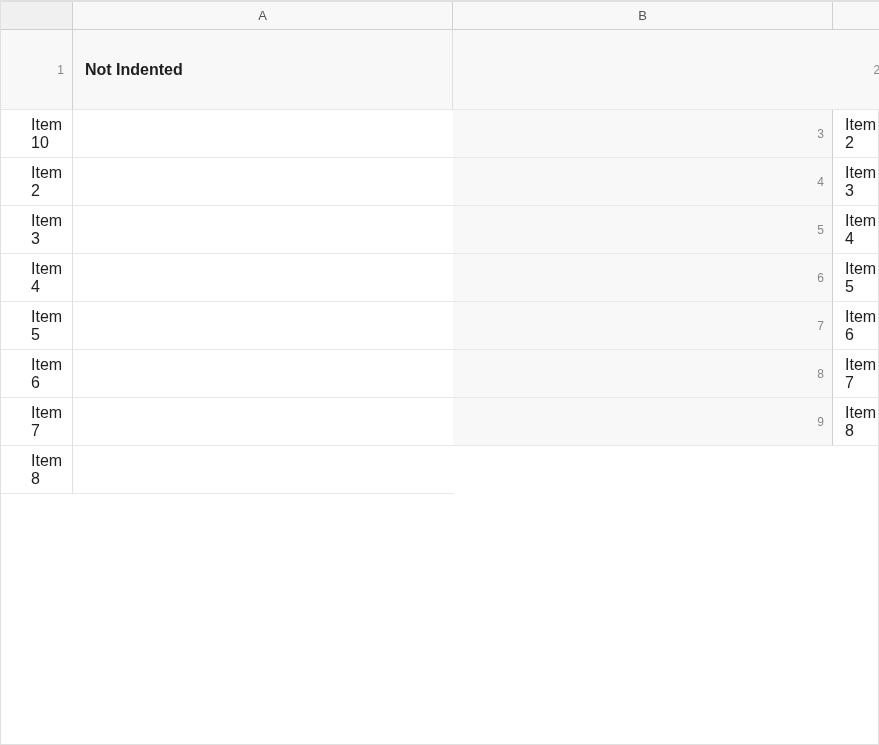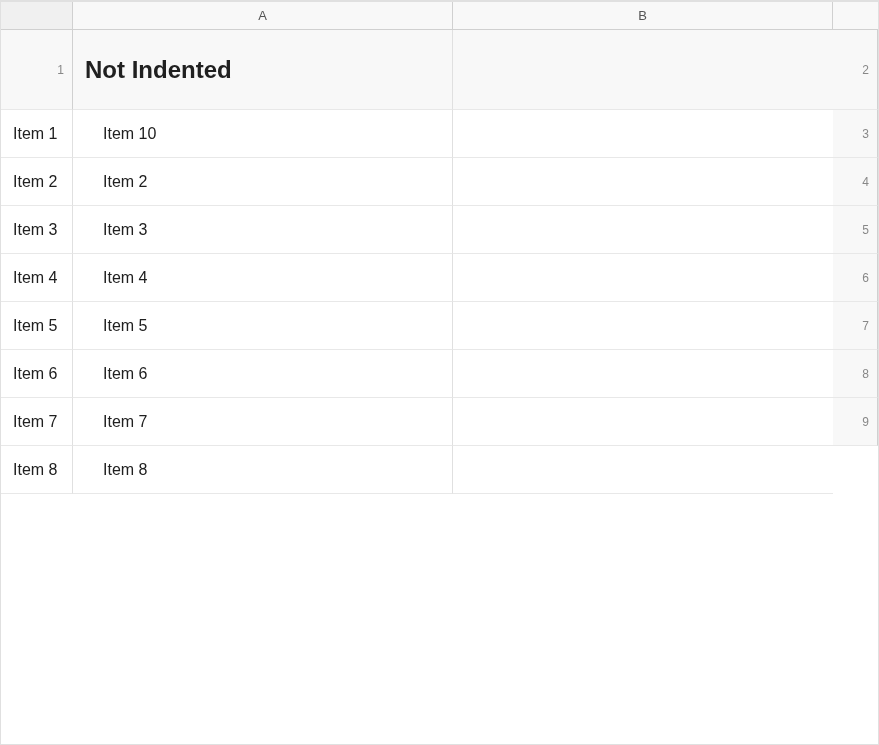--- a/index.html
+++ b/index.html
@@ -85,42 +85,41 @@
       color: #202020;
     }
 
     .cell.extra {
       border-right: none;
     }
 
     .cell.header-cell {
       min-height: 80px;
       font-weight: 900;
-      font-size: 24px;
+      font-size: 16px;
       background: #f8f8f8;
     }
 
     .cell.indented {
       padding-left: 30px;
     }
   </style>
 </head>
 <body>
 
 <div class="spreadsheet">
   <div class="grid" id="grid-container">
   <div class="col-header row-num-corner"></div>
       <div class="col-header">A</div>
       <div class="col-header">B</div>
       <div class="col-header extra"></div>
       <div class="row-num header-row">1</div>
       <div class="cell header-cell">Not Indented</div>
       <div class="cell extra header-cell"></div>
       <div class="row-num">2</div>
-      <div class="cell">Item 1</div>
       <div class="cell indented">Item 10</div>
       <div class="cell extra"></div>
       <div class="row-num">3</div>
       <div class="cell">Item 2</div>
       <div class="cell indented">Item 2</div>
       <div class="cell extra"></div>
       <div class="row-num">4</div>
       <div class="cell">Item 3</div>
       <div class="cell indented">Item 3</div>
       <div class="cell extra"></div>

